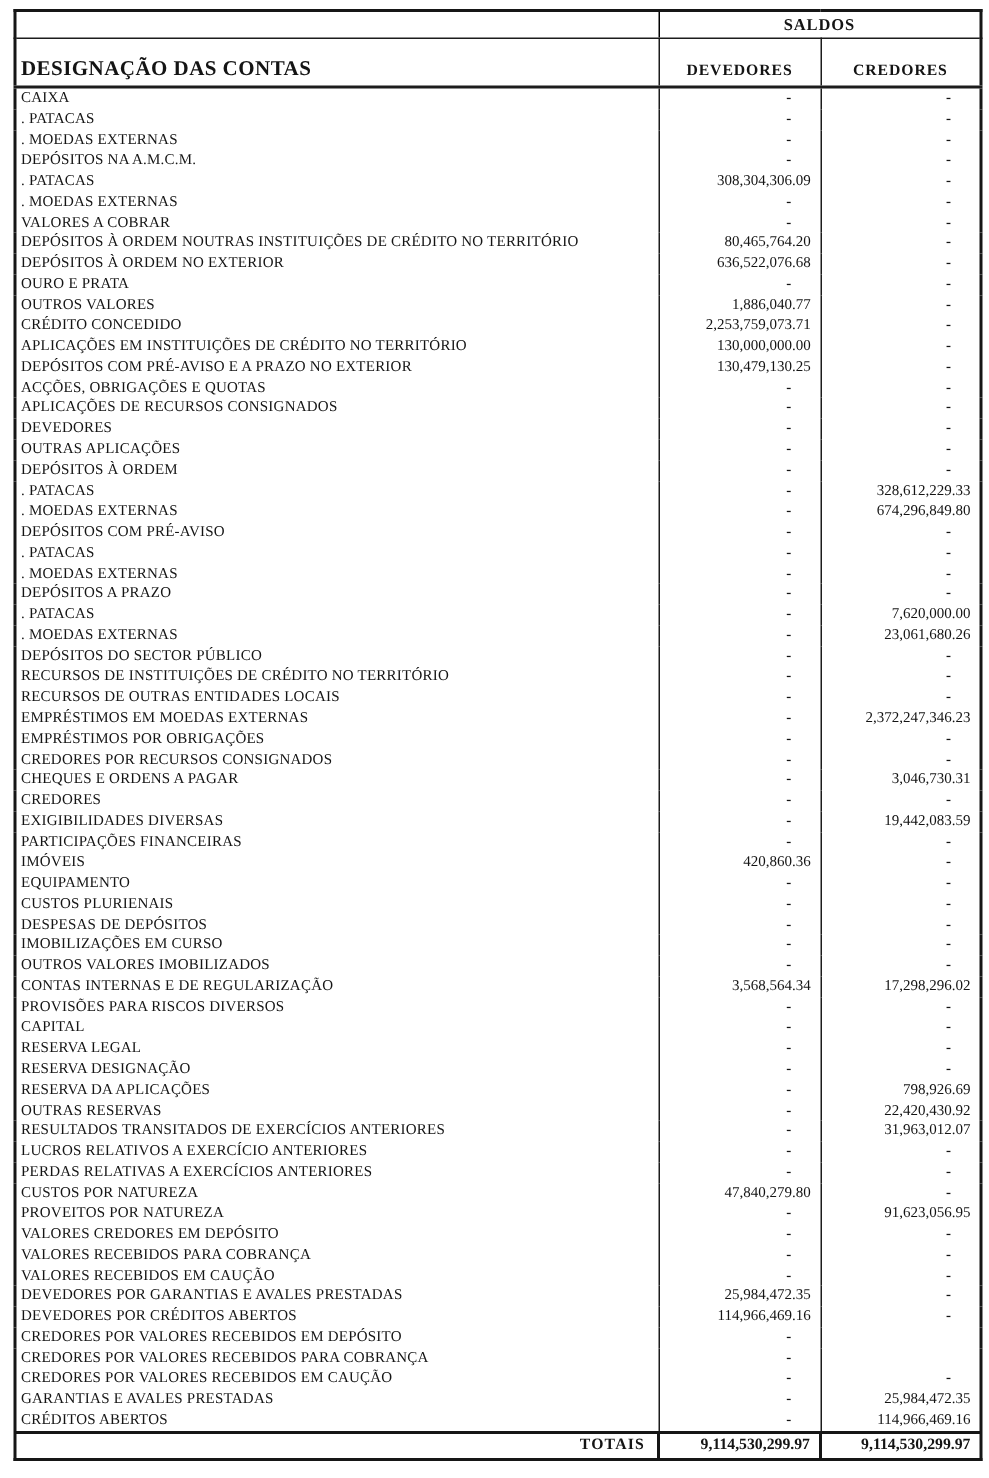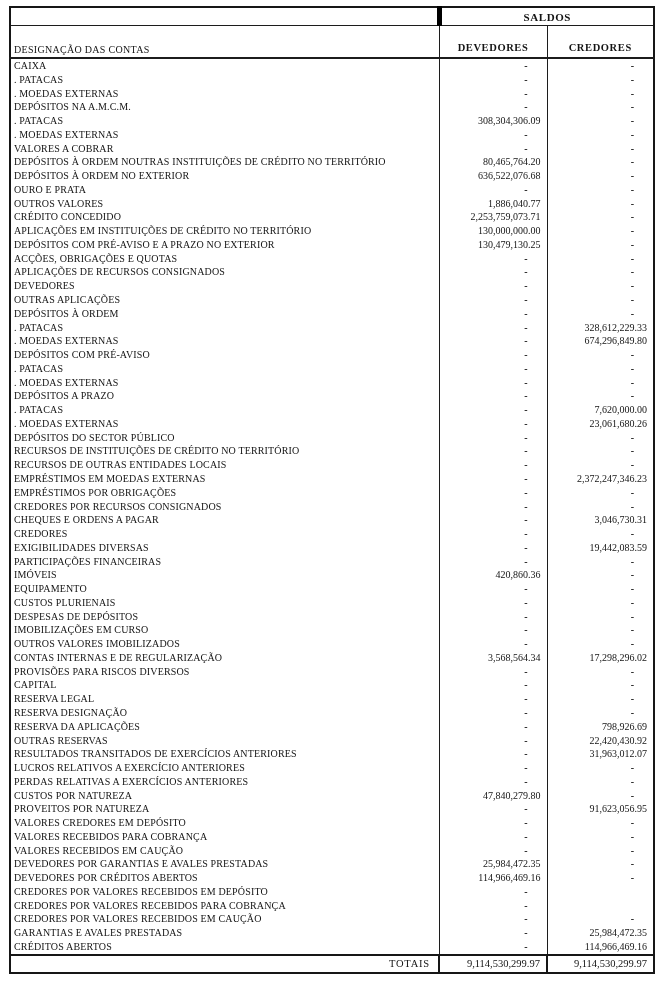--- a/index.html
+++ b/index.html
@@ -32,33 +32,33 @@
     padding: 0;
     overflow: hidden;
     white-space: nowrap;
     vertical-align: middle;
   }
   
   td.h-empty {
     border-bottom: 1px solid #1c1c1c;
   }
   td.h-saldos {
-    border-left: 5px solid #000000;
+    border-left: 1px solid #000000;
     border-bottom: 1px solid #1c1c1c;
     text-align: center;
     font-weight: bold;
     font-size: 11px;
     letter-spacing: 0.6px;
     height: 17px;
   }
   td.h-designacao {
     border-bottom: 2px solid #1c1c1c;
     vertical-align: bottom;
-    font-weight: normal;
-    font-size: 10px;
+    font-weight: bold;
+    font-size: 14px;
     letter-spacing: 0.3px;
     padding: 0 0 2px 3px;
     height: 29px;
   }
   td.h-col {
     border-left: 1px solid #1c1c1c;
     border-bottom: 2px solid #1c1c1c;
     vertical-align: bottom;
     text-align: center;
     font-weight: bold;
@@ -82,21 +82,21 @@
     padding-right: 6px;
     font-size: 10px;
   }
   td.num.dash {
     padding-right: 19px;
     font-weight: bold;
   }
   
   tr.totals td {
     border-top: 2px solid #161616;
-    font-weight: normal;
+    font-weight: bold;
     font-size: 10.5px;
     height: 16px;
     line-height: 16px;
   }
   td.totals-label {
     text-align: right;
     padding-right: 8px;
     letter-spacing: 0.8px;
   }
   tr.totals td.num {

